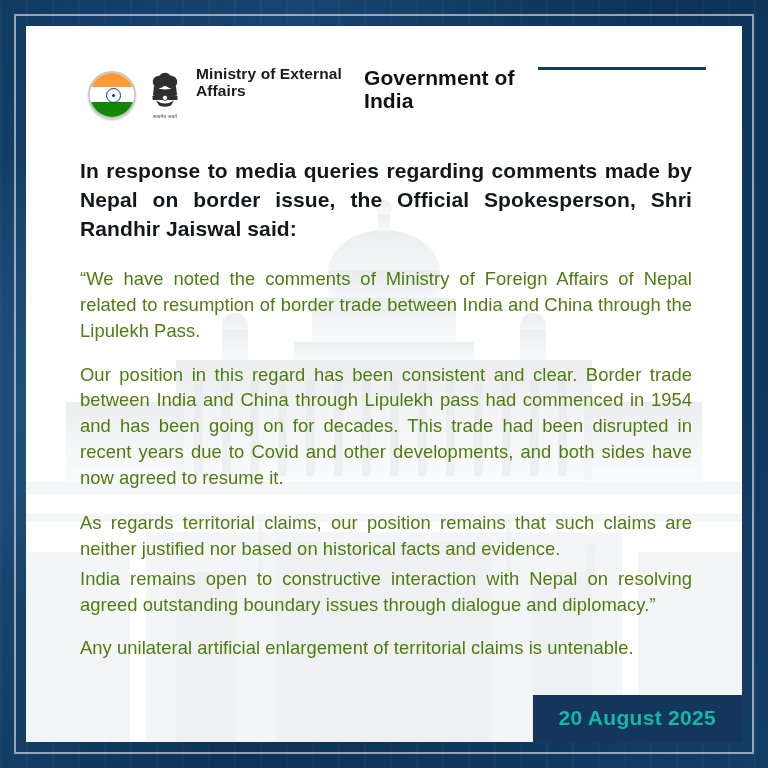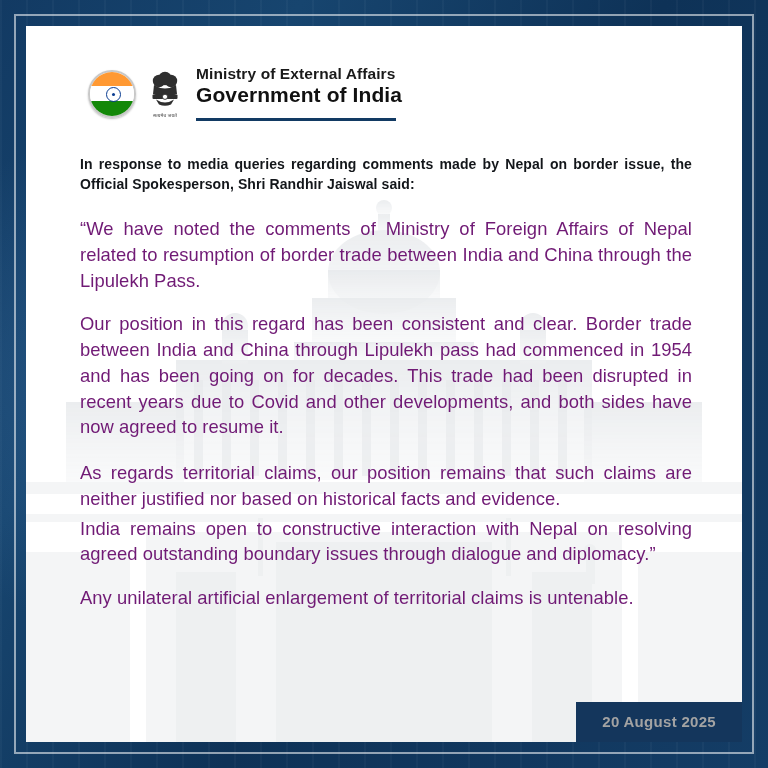--- a/index.html
+++ b/index.html
@@ -144,21 +144,20 @@
     transform: translateX(-50%);
     bottom: -1px;
     font-size: 4.6px;
     letter-spacing: 0.2px;
     color: #2b2b2b;
     white-space: nowrap;
   }
 
   .ministry-text {
     display: flex;
-    flex-direction: column;
     line-height: 1.08;
     padding-left: 2px;
   }
   .ministry-line1 {
     font-size: 15.5px;
     font-weight: 700;
     color: #1a1a1a;
     letter-spacing: 0.1px;
   }
   .ministry-line2 {
@@ -176,47 +175,47 @@
     margin-top: 1px;
   }
 
   
   .body-copy {
     margin-top: 34px;
     padding: 0 14px 0 18px;
     color: #13161a;
   }
   .lede {
-    font-size: 14px;
+    font-size: 21px;
     font-weight: 700;
     line-height: 1.38;
     text-align: justify;
     text-align-last: left;
     letter-spacing: 0.1px;
     margin: 0 0 22px 0;
   }
   .para {
     font-size: 18.4px;
     line-height: 1.40;
     text-align: justify;
     text-align-last: left;
     margin: 0 0 18px 0;
     letter-spacing: 0.05px;
-    color: #701a75;
+    color: #4d7c0f;
   }
   .para.tight { margin-bottom: 4px; margin-top: 20px; }
 
   
   .date-badge {
     position: absolute;
     right: 0;
     bottom: 0;
     background: #14365c;
-    color: #a3a3a3;
-    font-size: 15px;
+    color: #14b8a6;
+    font-size: 21px;
     font-weight: 700;
     letter-spacing: 0.3px;
     padding: 11px 26px 12px 26px;
   }
 </style>
 </head>
 <body>
 
 <div class="poster">
   <div class="poster-bg-stripes"></div>

